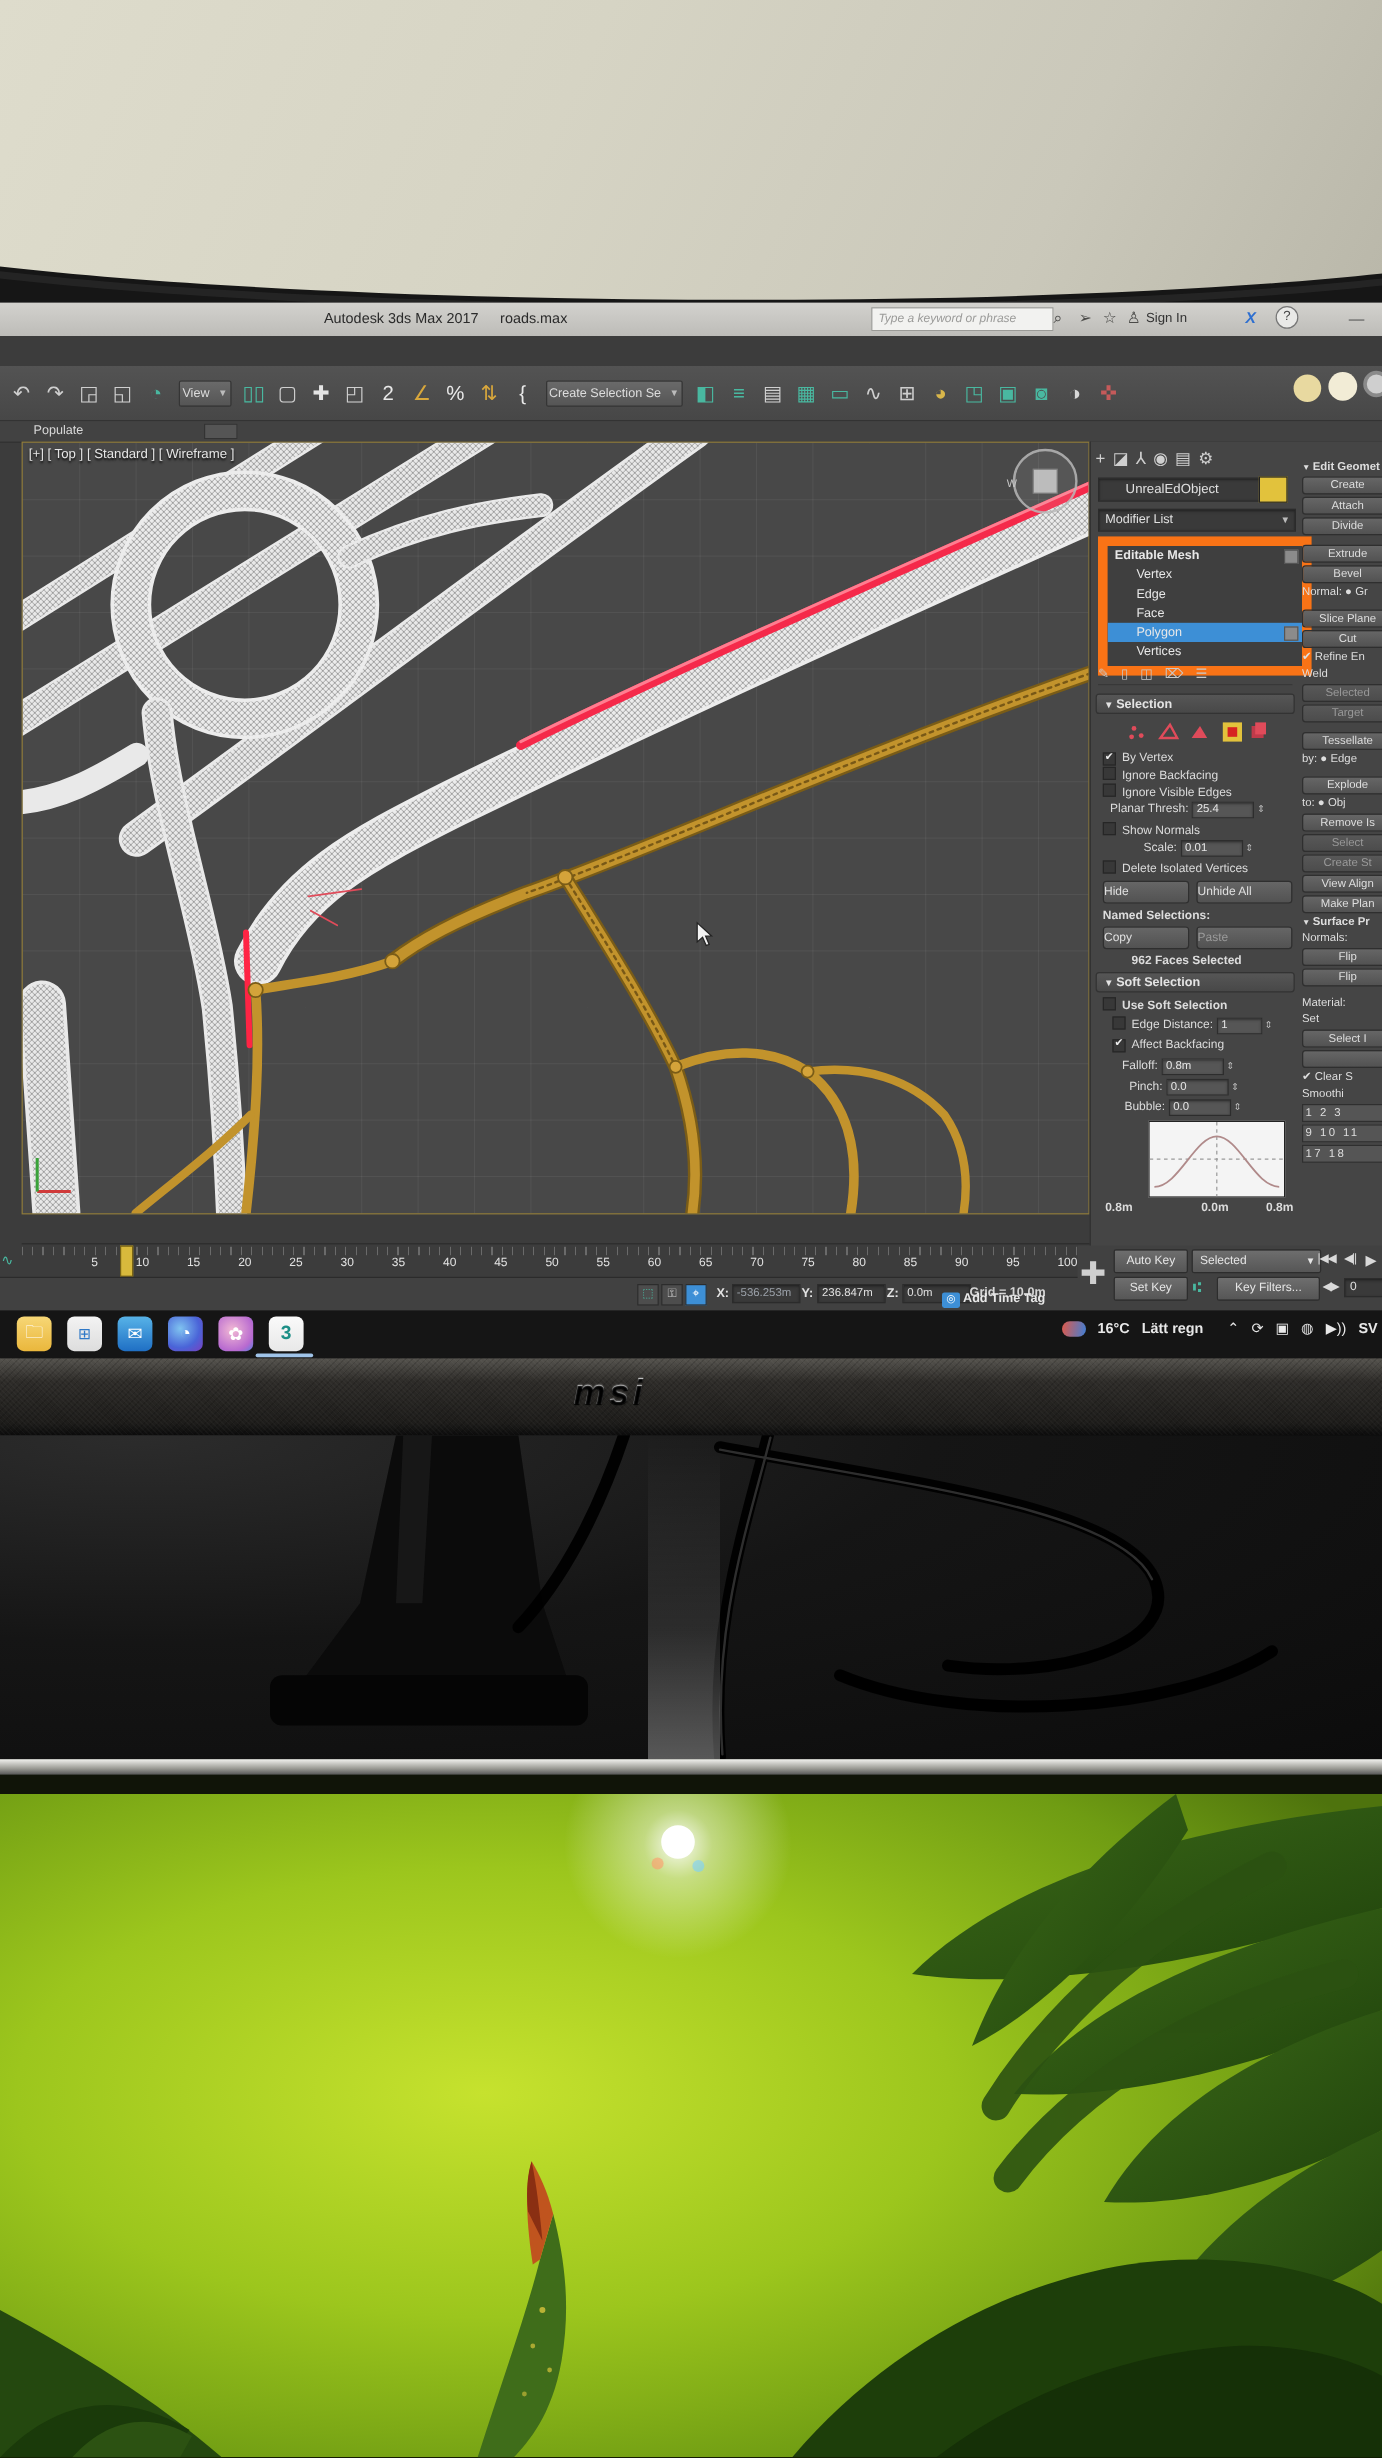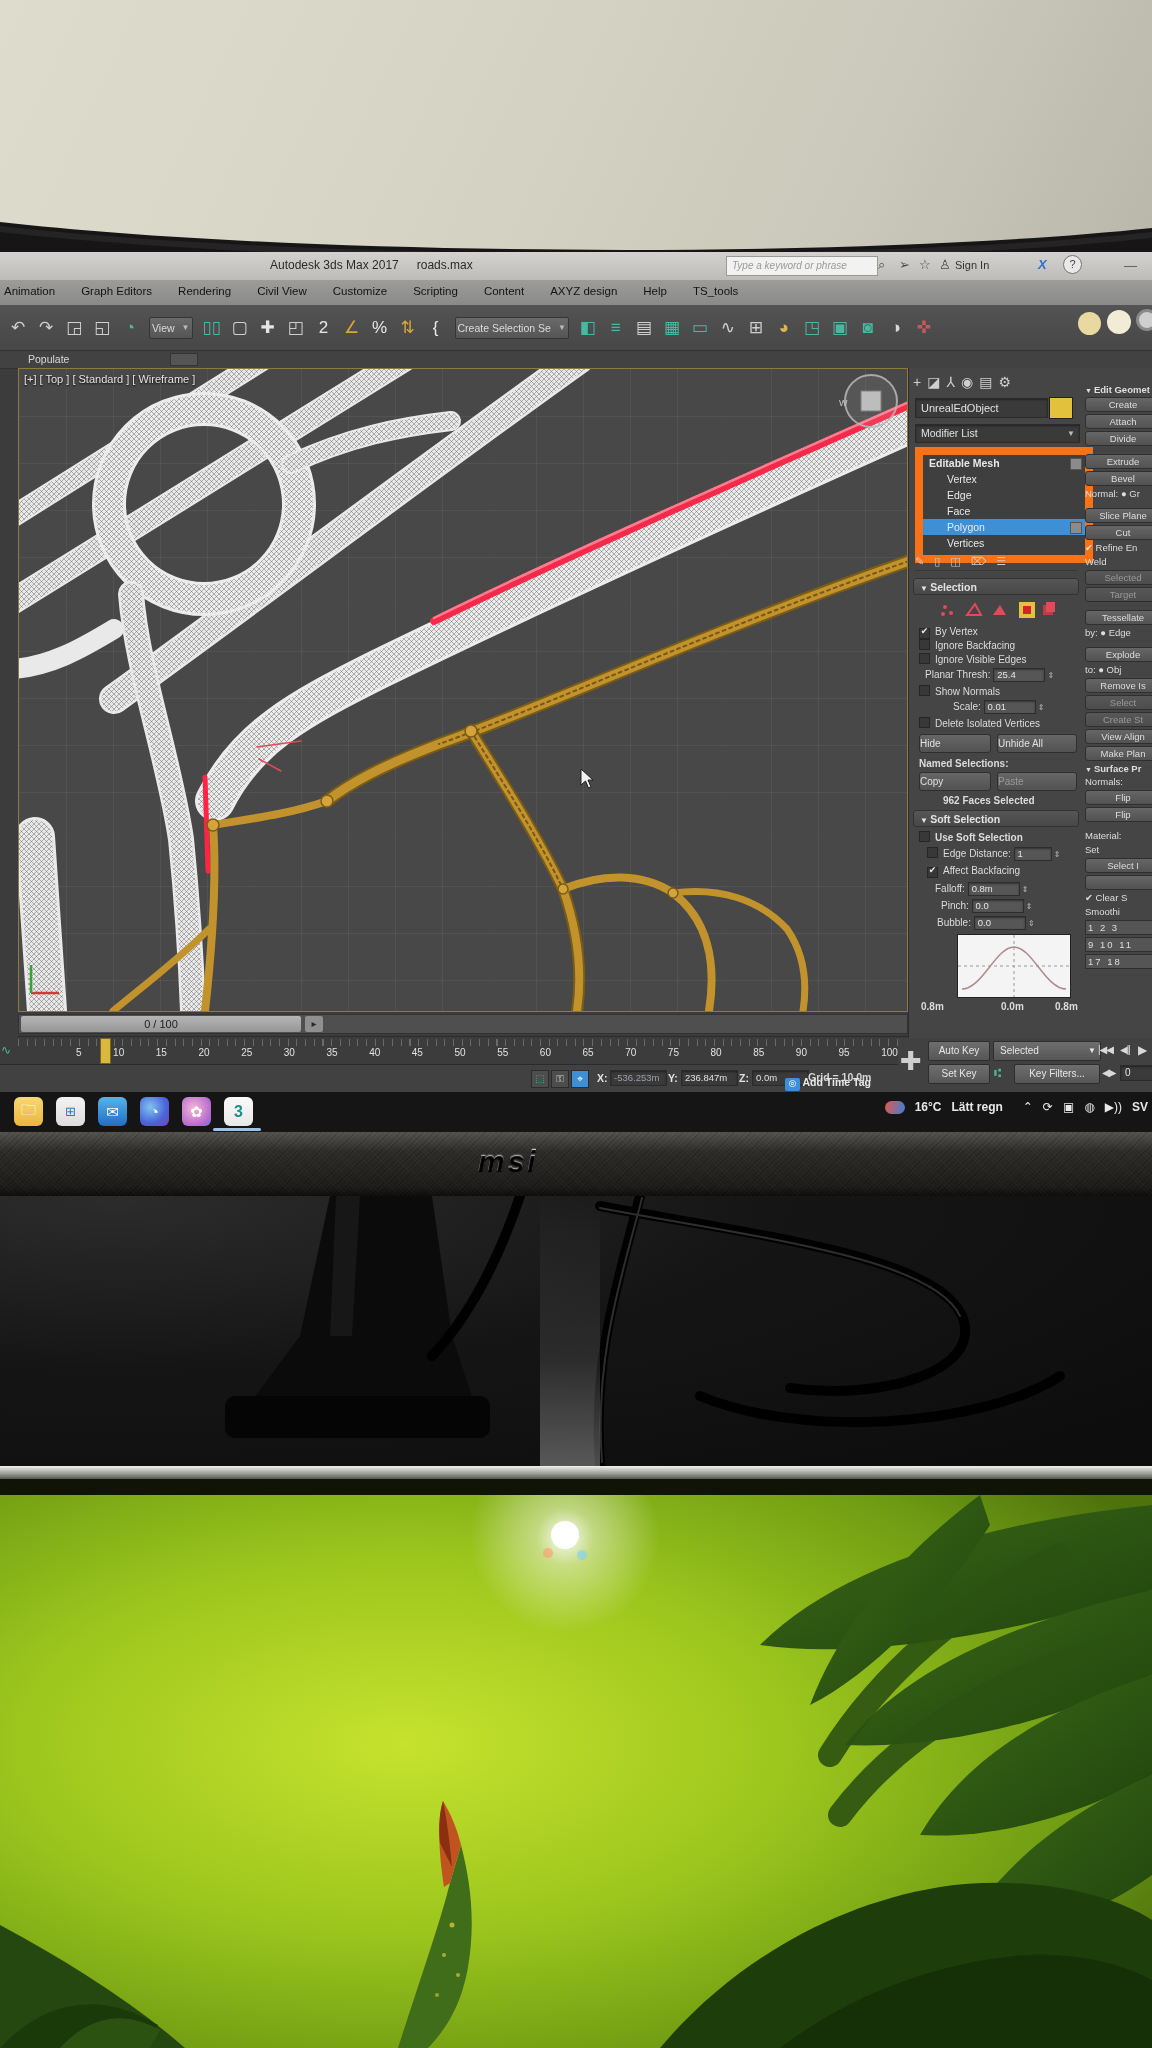--- a/index.html
+++ b/index.html
@@ -46,21 +46,21 @@
       linear-gradient(90deg,rgba(0,0,0,.14) 1px,transparent 1px);
     background-size:47px 47px,47px 47px,235px 235px,235px 235px;}
   #vplabel{position:absolute;left:5px;top:4px;color:#e6e6e6;font-size:11px;text-shadow:0 1px 2px #000;z-index:5;}
   #roads{position:absolute;left:0;top:0;}
   
   #cmdpanel{left:908px;top:116px;width:244px;height:676px;background:#454545;border-left:1px solid #2e2e2e;
     color:#d4d4d4;font-size:10.5px;box-sizing:border-box;}
   .tabs{position:absolute;left:4px;top:2px;width:166px;height:24px;display:flex;gap:6px;align-items:center;}
   .tabs span{font-size:14px;color:#cfcfcf;}
   .field{background:#3a3a3a;border:1px solid #2b2b2b;box-shadow:inset 0 1px 2px #222;color:#e0e0e0;}
-  #objname{position:absolute;left:6px;top:30px;width:126px;height:18px;line-height:18px;padding-left:5px;font-size:11px;}
+  #objname{position:absolute;left:6px;top:30px;width:126px;height:18px;line-height:18px;padding-left:22px;font-size:11px;}
   #colorswatch{position:absolute;left:140px;top:29px;width:22px;height:20px;background:#e2c23c;border:1px solid #222;}
   #modlist{position:absolute;left:6px;top:56px;width:158px;height:17px;line-height:17px;padding-left:5px;font-size:10.5px;}
   #modlist .car{position:absolute;right:4px;font-size:8px;color:#bbb;}
   #stackbox{position:absolute;left:6px;top:79px;width:162px;height:100px;background:#3f3f3f;
     border:8px solid #f97316;overflow:hidden;}
   .stackrow{height:16px;line-height:16px;padding-left:24px;position:relative;font-size:10.5px;color:#e8e8e8;}
   .stackrow.root{padding-left:6px;font-weight:bold;}
   .stackrow.sel{background:#3d8fd6;}
   .stackrow .sq{position:absolute;right:3px;top:3px;width:10px;height:10px;background:#8b8b8b;border:1px solid #555;}
   #stackbar{position:absolute;left:6px;top:184px;width:162px;height:18px;display:flex;gap:10px;align-items:center;
@@ -172,35 +172,20 @@
     <span class="tbar-ic" style="left:878px">⌕</span>
     <span class="tbar-ic" style="left:899px">➢</span>
     <span class="tbar-ic" style="left:919px">☆</span>
     <span class="tbar-ic" style="left:939px">♙</span>
     <span id="signin">Sign In</span>
     <span id="xlogo">X</span>
     <span id="helpq">?</span>
     <span id="minbtn">—</span>
   </div>
 
-  <div class="abs" id="menubar">
-    <div class="menus">
-
-    <span>Animation</span>
-        <span>Graph Editors</span>
-        <span>Rendering</span>
-        <span>Civil View</span>
-        <span>Customize</span>
-        <span>Scripting</span>
-        <span>Content</span>
-        <span>AXYZ design</span>
-        <span>Help</span>
-        <span>TS_tools</span>
-      </div>
-  </div>
 
   <div class="abs" id="toolbar">
     <span style="display:flex">
 
     <span class="ticon" style="color: rgb(207, 207, 207);">↶</span>
         <span class="ticon" style="color: rgb(207, 207, 207);">↷</span>
         <span class="ticon" style="color: rgb(207, 207, 207);">◲</span>
         <span class="ticon" style="color: rgb(207, 207, 207);">◱</span>
         <span class="ticon" style="color: rgb(73, 184, 160);">◔</span>
       </span>
@@ -466,24 +451,20 @@
         <div class="eg btn">Select I</div>
         <div class="eg btn"> </div>
         <div class="eg lbl">✔ Clear S</div>
         <div class="eg lbl">Smoothi</div>
         <div class="eg num">1 2 3</div>
         <div class="eg num">9 10 11</div>
         <div class="eg num">17 18</div>
       </div>
   </div>
 
-  <div class="abs" id="timeslider">
-    <div id="tsbox">0 / 100</div>
-    <div id="tsnext">▸</div>
-  </div>
   <div class="abs" id="ruler">
     <div id="mini-curve">∿</div>
     <div id="tslider-marker"></div>
     <div class="nums">
 
     <span>5</span>
         <span>10</span>
         <span>15</span>
         <span>20</span>
         <span>25</span>

